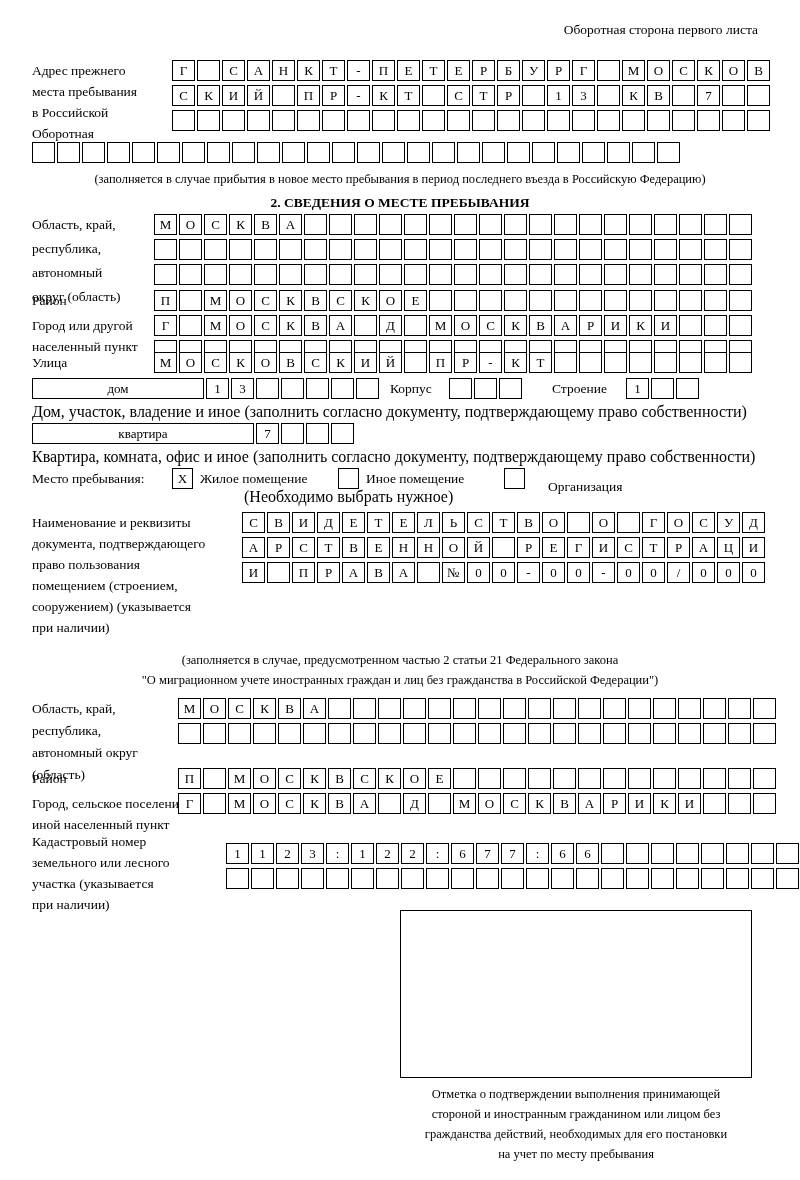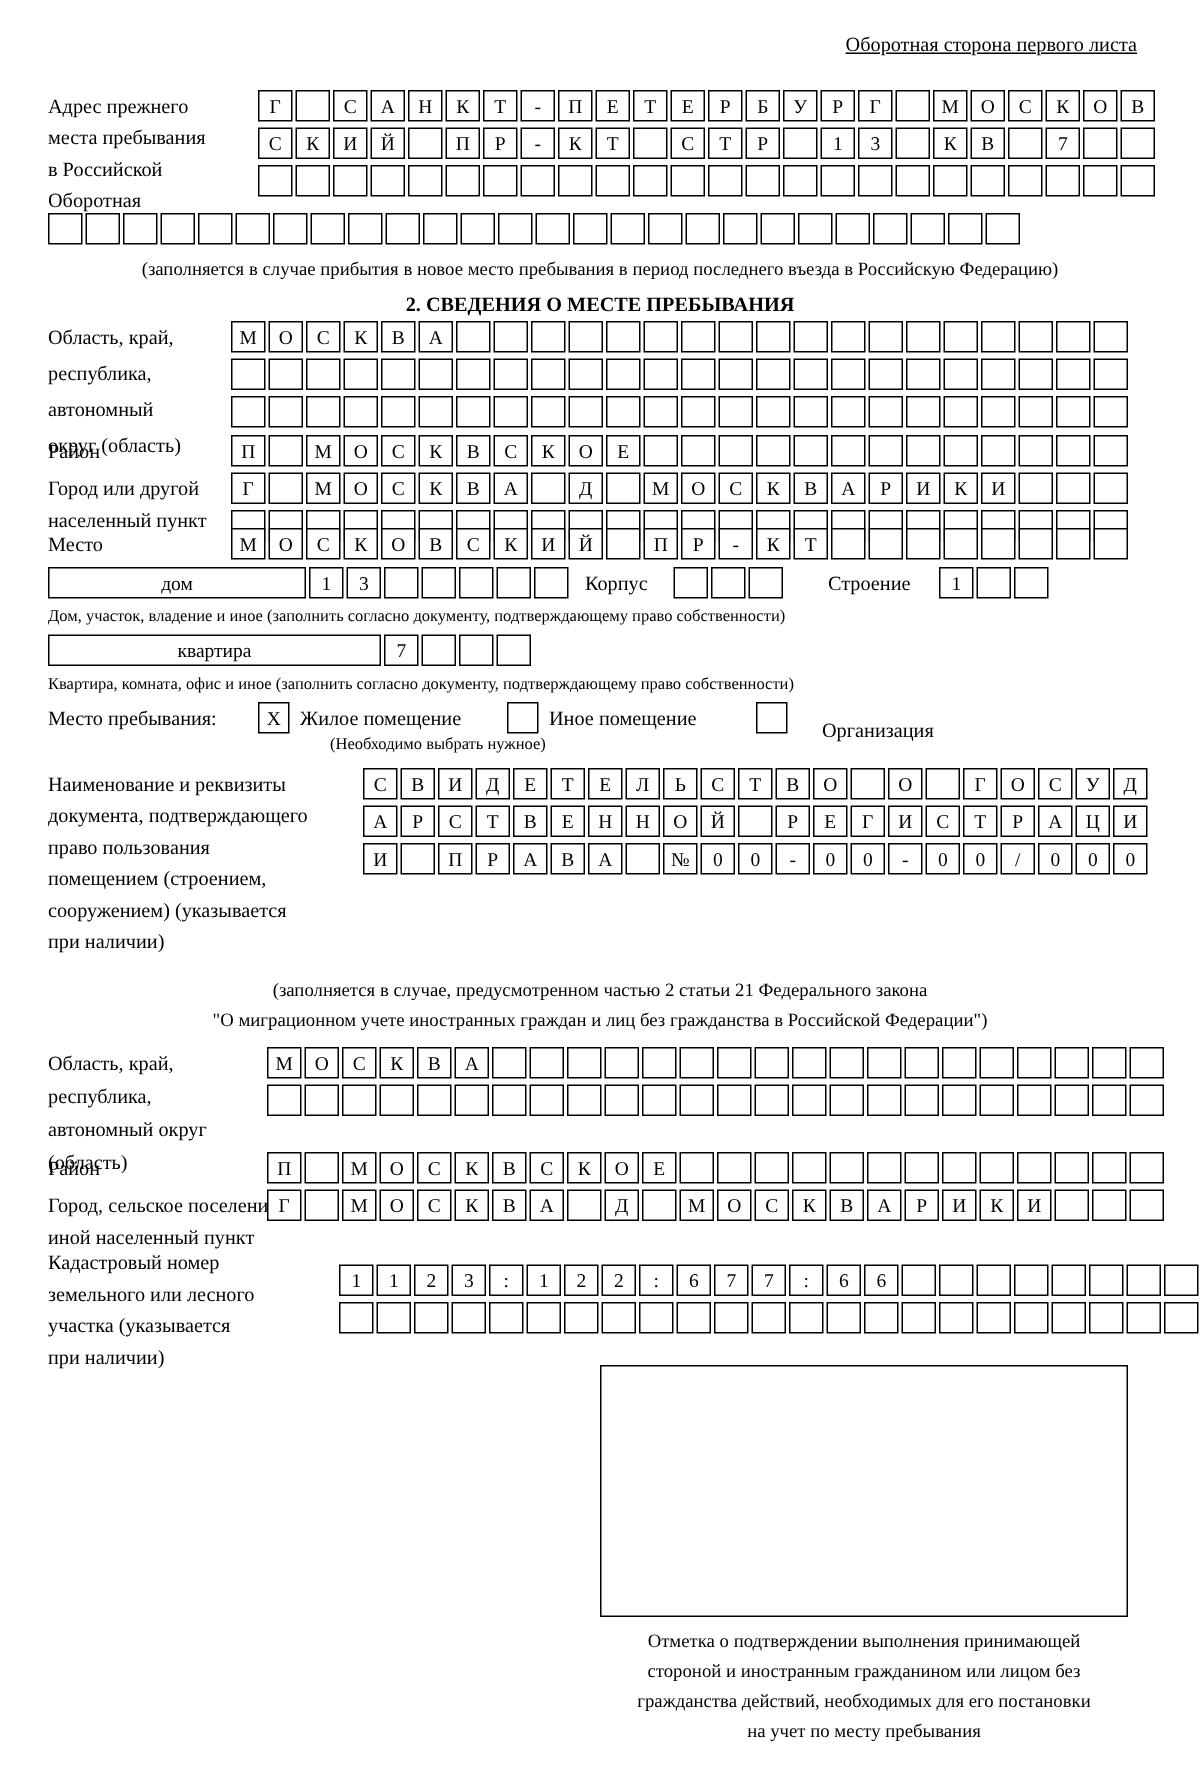--- a/index.html
+++ b/index.html
@@ -18,29 +18,28 @@
   .page {
     position: relative;
     width: 800px;
     height: 1180px;
   }
   .hdr-right {
     position: absolute;
     top: 22px;
     right: 42px;
     font-size: 13.5px;
-    text-decoration: underline;
   }
   .lbl {
     position: absolute;
     font-size: 13.5px;
     line-height: 17px;
     white-space: pre;
   }
-  .lbl.small { font-size: 11px; }
+  .lbl.small { font-size: 16px; }
   .center-note {
     position: absolute;
     font-size: 12.5px;
     text-align: center;
     width: 100%;
     left: 0;
   }
   .section-title {
     position: absolute;
     width: 100%;
@@ -384,21 +383,21 @@
       <div class="cell"></div>
       <div class="cell"></div>
       <div class="cell"></div>
       <div class="cell"></div>
       <div class="cell"></div>
       <div class="cell"></div>
       <div class="cell"></div>
       <div class="cell"></div>
     </div>
 
-  <div class="lbl" style="left:32px; top:354px;">Место</div>
+  <div class="lbl" style="left:32px; top:354px;">Улица</div>
   <div class="boxrow" id="s2-street" style="left:154px; top:352px;">
       <div class="cell">М</div>
       <div class="cell">О</div>
       <div class="cell">С</div>
       <div class="cell">К</div>
       <div class="cell">О</div>
       <div class="cell">В</div>
       <div class="cell">С</div>
       <div class="cell">К</div>
       <div class="cell">И</div>
@@ -453,21 +452,21 @@
     </div>
   <div class="lbl small" style="left:32px; top:448px;">Квартира, комната, офис и иное (заполнить согласно документу, подтверждающему право собственности)</div>
 
   <div class="inline-lbl" style="left:32px; top:468px;">Место пребывания:</div>
   <div class="checkbox" style="left:172px; top:468px;">X</div>
   <div class="inline-lbl" style="left:200px; top:468px;">Жилое помещение</div>
   <div class="checkbox" style="left:338px; top:468px;"></div>
   <div class="inline-lbl" style="left:366px; top:468px;">Иное помещение</div>
   <div class="checkbox" style="left:504px; top:468px;"></div>
   <div class="inline-lbl" style="left:548px; top:476px;">Организация</div>
-  <div class="lbl small" style="left:220px; top:488px;">(Необходимо выбрать нужное)</div>
+  <div class="lbl small" style="left:244px; top:488px;">(Необходимо выбрать нужное)</div>
 
   <div class="lbl" style="left:32px; top:514px;">Наименование и реквизиты</div>
   <div class="lbl" style="left:32px; top:535px;">документа, подтверждающего</div>
   <div class="lbl" style="left:32px; top:556px;">право пользования</div>
   <div class="lbl" style="left:32px; top:577px;">помещением (строением,</div>
   <div class="lbl" style="left:32px; top:598px;">сооружением) (указывается</div>
   <div class="lbl" style="left:32px; top:619px;">при наличии)</div>
 
   <div class="boxrow" id="s2-doc-0" style="left:242px; top:512px;">
       <div class="cell">С</div>

